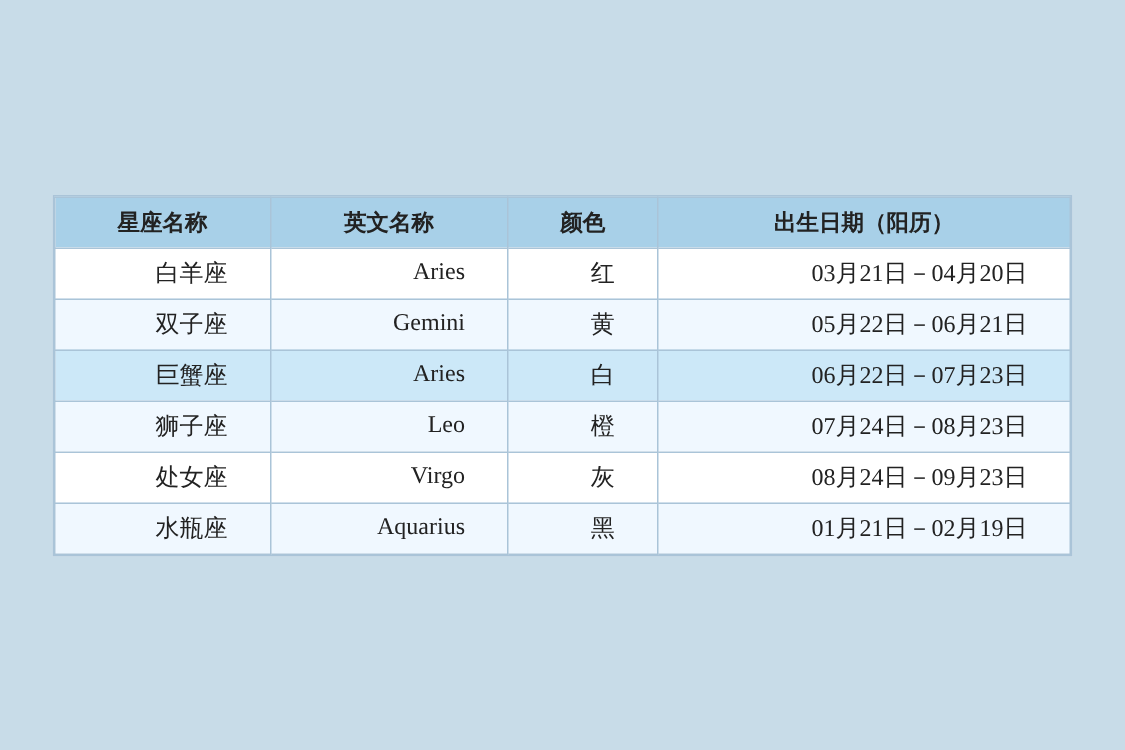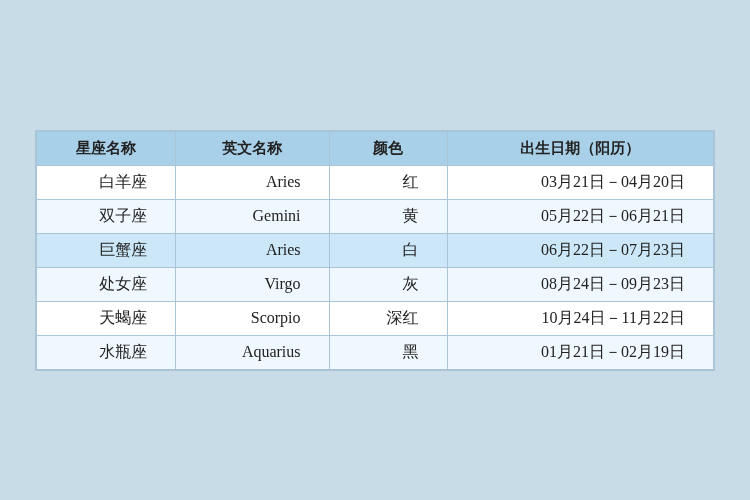--- a/index.html
+++ b/index.html
@@ -76,30 +76,30 @@
           <td>黄</td>
           <td>05月22日－06月21日</td>
         </tr>
         <tr class="highlighted-row">
           <td>巨蟹座</td>
           <td>Aries</td>
           <td>白</td>
           <td>06月22日－07月23日</td>
         </tr>
         <tr>
+          <td>狮子座</td>
+          <td>Leo</td>
+          <td>橙</td>
+          <td>07月24日－08月23日</td>
+        </tr>
+        <tr>
           <td>处女座</td>
           <td>Virgo</td>
           <td>灰</td>
           <td>08月24日－09月23日</td>
-        </tr>
-        <tr>
-          <td>天蝎座</td>
-          <td>Scorpio</td>
-          <td>深红</td>
-          <td>10月24日－11月22日</td>
         </tr>
         <tr>
           <td>水瓶座</td>
           <td>Aquarius</td>
           <td>黑</td>
           <td>01月21日－02月19日</td>
         </tr>
       </tbody>
   </table>
 </div>

